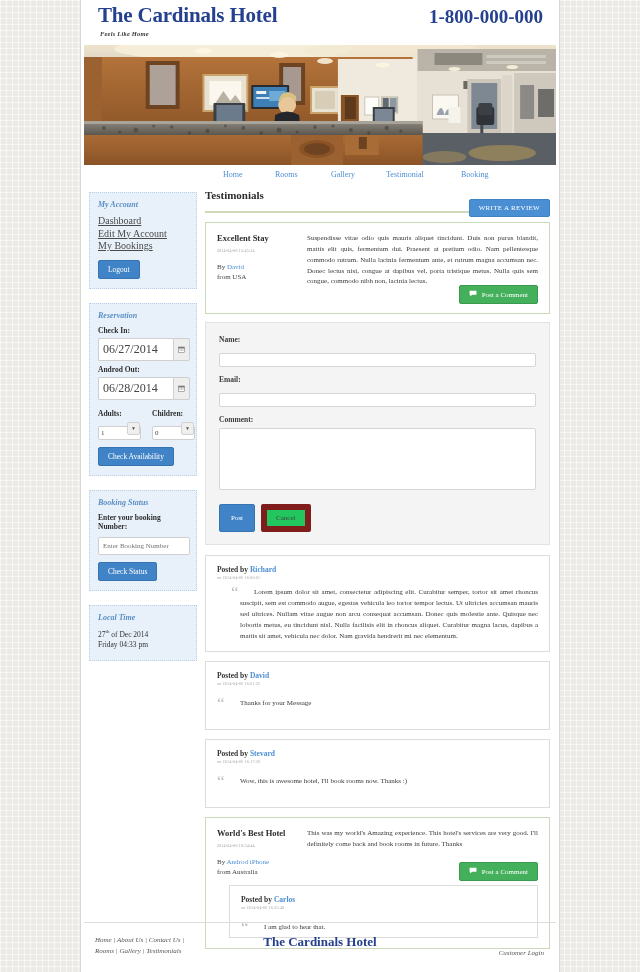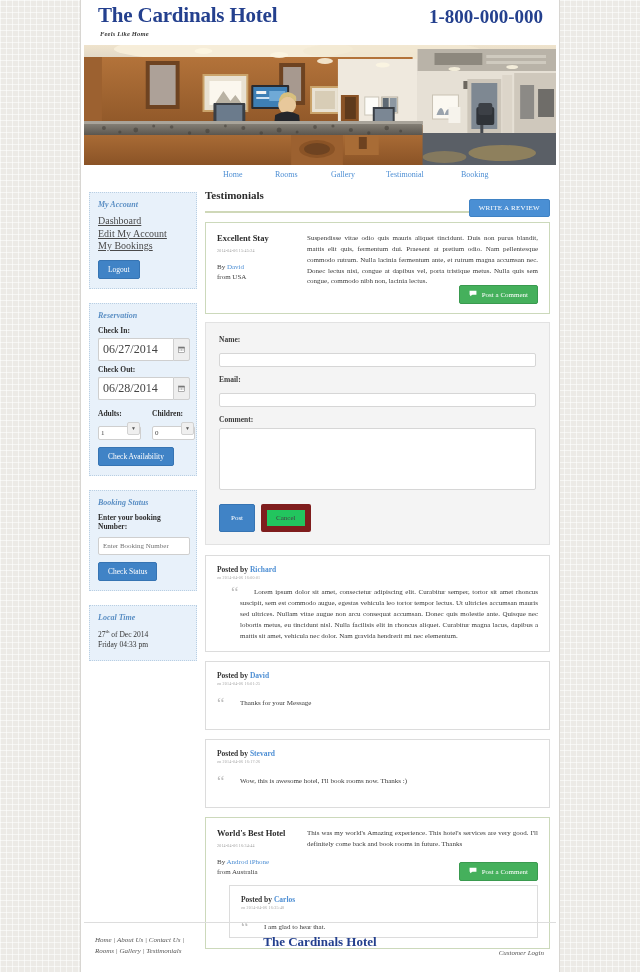--- a/index.html
+++ b/index.html
@@ -364,21 +364,21 @@
             <svg viewBox="0 0 14 14" aria-hidden="true">
                 <rect x="1" y="2" width="12" height="11" fill="#fff" stroke="#666"></rect>
                 <rect x="1" y="2" width="12" height="3" fill="#777"></rect>
                 <rect x="3" y="7" width="2" height="2" fill="#888"></rect>
                 <rect x="6" y="7" width="2" height="2" fill="#888"></rect>
                 <rect x="9" y="7" width="2" height="2" fill="#888"></rect>
               </svg>
           </div>
         </div>
 
-        <div class="fieldlabel">Check Out:</div>
+        <div class="fieldlabel">Androd Out:</div>
         <div class="inputwrap">
           <input type="text" value="06/28/2014" style="">
           <div class="calbtn">
             <svg viewBox="0 0 14 14" aria-hidden="true">
                 <rect x="1" y="2" width="12" height="11" fill="#fff" stroke="#666"></rect>
                 <rect x="1" y="2" width="12" height="3" fill="#777"></rect>
                 <rect x="3" y="7" width="2" height="2" fill="#888"></rect>
                 <rect x="6" y="7" width="2" height="2" fill="#888"></rect>
                 <rect x="9" y="7" width="2" height="2" fill="#888"></rect>
               </svg>

